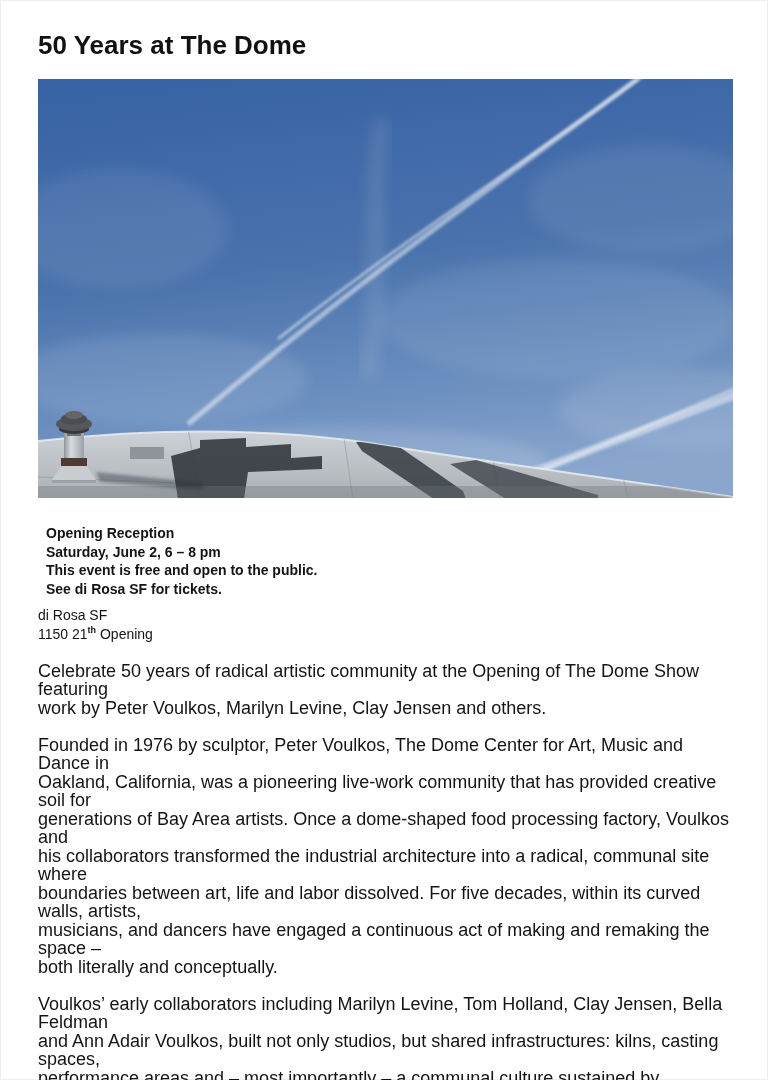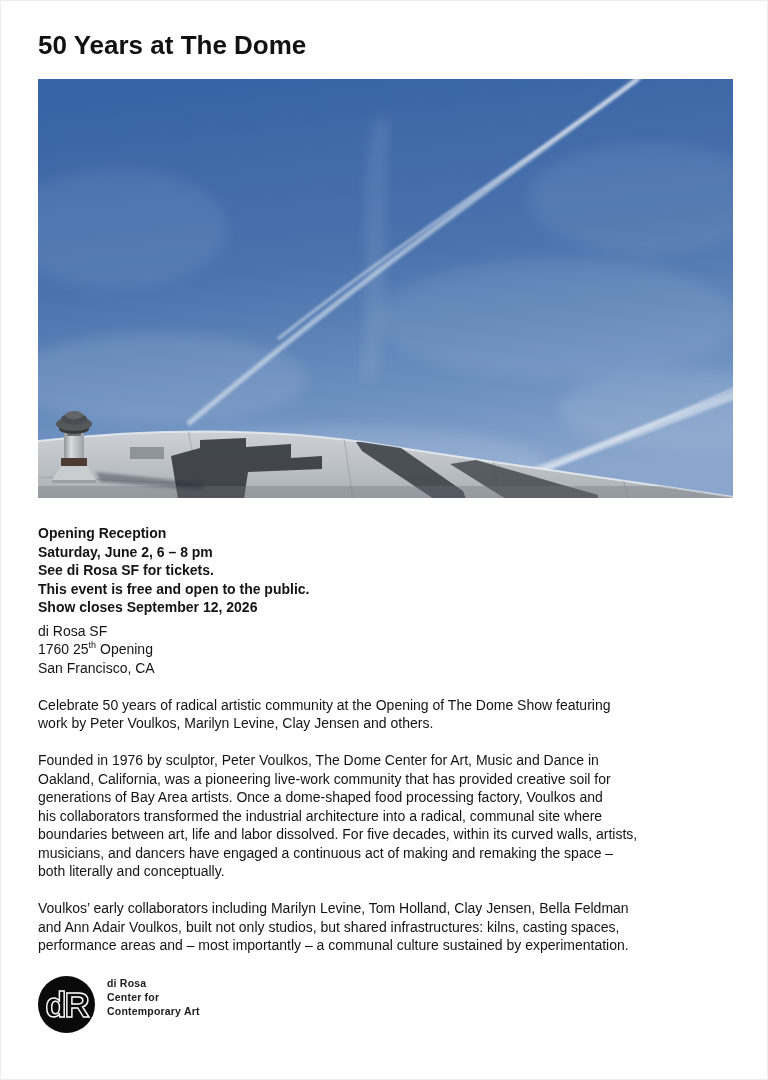--- a/index.html
+++ b/index.html
@@ -24,40 +24,41 @@
   }
 
   .photo {
     width: 695px;
     height: 419px;
     margin: 0 0 26px 0;
     display: block;
   }
   .photo svg { display: block; }
 
-  .event-block { margin: 0; }
+  .event-block { margin: 8px; }
   .event-line {
     font-size: 14px;
     line-height: 18.5px;
     font-weight: bold;
   }
 
   .venue-block {
     margin-top: 5px;
     font-size: 14px;
     line-height: 18.5px;
   }
   .venue-block sup {
     font-size: 9px;
     line-height: 0;
     vertical-align: super;
+    font-weight: bold;
   }
 
   .body-par {
-    font-size: 14px;
+    font-size: 18px;
     line-height: 18.5px;
     margin: 18.5px 0 0 0;
     white-space: pre-line;
   }
 
   .footer {
     margin-top: 21px;
     display: flex;
     gap: 12px;
   }
@@ -163,29 +164,27 @@
         <ellipse cx="36" cy="345" rx="18" ry="7" fill="#55575b"></ellipse>
         <ellipse cx="36" cy="340" rx="13" ry="5.5" fill="#4b4d52"></ellipse>
         <ellipse cx="36" cy="336" rx="9" ry="4" fill="#636569"></ellipse>
       </g>
     </svg>
   </figure>
 
   <section class="event-block">
     <div class="event-line">Opening Reception</div>
     <div class="event-line">Saturday, June 2, 6 – 8 pm</div>
+    <div class="event-line">This event is free and open to the public.</div>
     <div class="event-line">See di Rosa SF for tickets.</div>
-    <div class="event-line">This event is free and open to the public.</div>
-    <div class="event-line">Show closes September 12, 2026</div>
   </section>
 
   <section class="venue-block">
     <div>di Rosa SF</div>
-    <div><span>1760 25</span><sup>th</sup><span> Opening</span></div>
-    <div>San Francisco, CA</div>
+    <div><span>1150 21</span><sup>th</sup><span> Opening</span></div>
   </section>
 
   <p class="body-par">Celebrate 50 years of radical artistic community at the Opening of The Dome Show featuring
 work by Peter Voulkos, Marilyn Levine, Clay Jensen and others.</p>
   <p class="body-par">Founded in 1976 by sculptor, Peter Voulkos, The Dome Center for Art, Music and Dance in
 Oakland, California, was a pioneering live-work community that has provided creative soil for
 generations of Bay Area artists. Once a dome-shaped food processing factory, Voulkos and
 his collaborators transformed the industrial architecture into a radical, communal site where
 boundaries between art, life and labor dissolved. For five decades, within its curved walls, artists,
 musicians, and dancers have engaged a continuous act of making and remaking the space –

